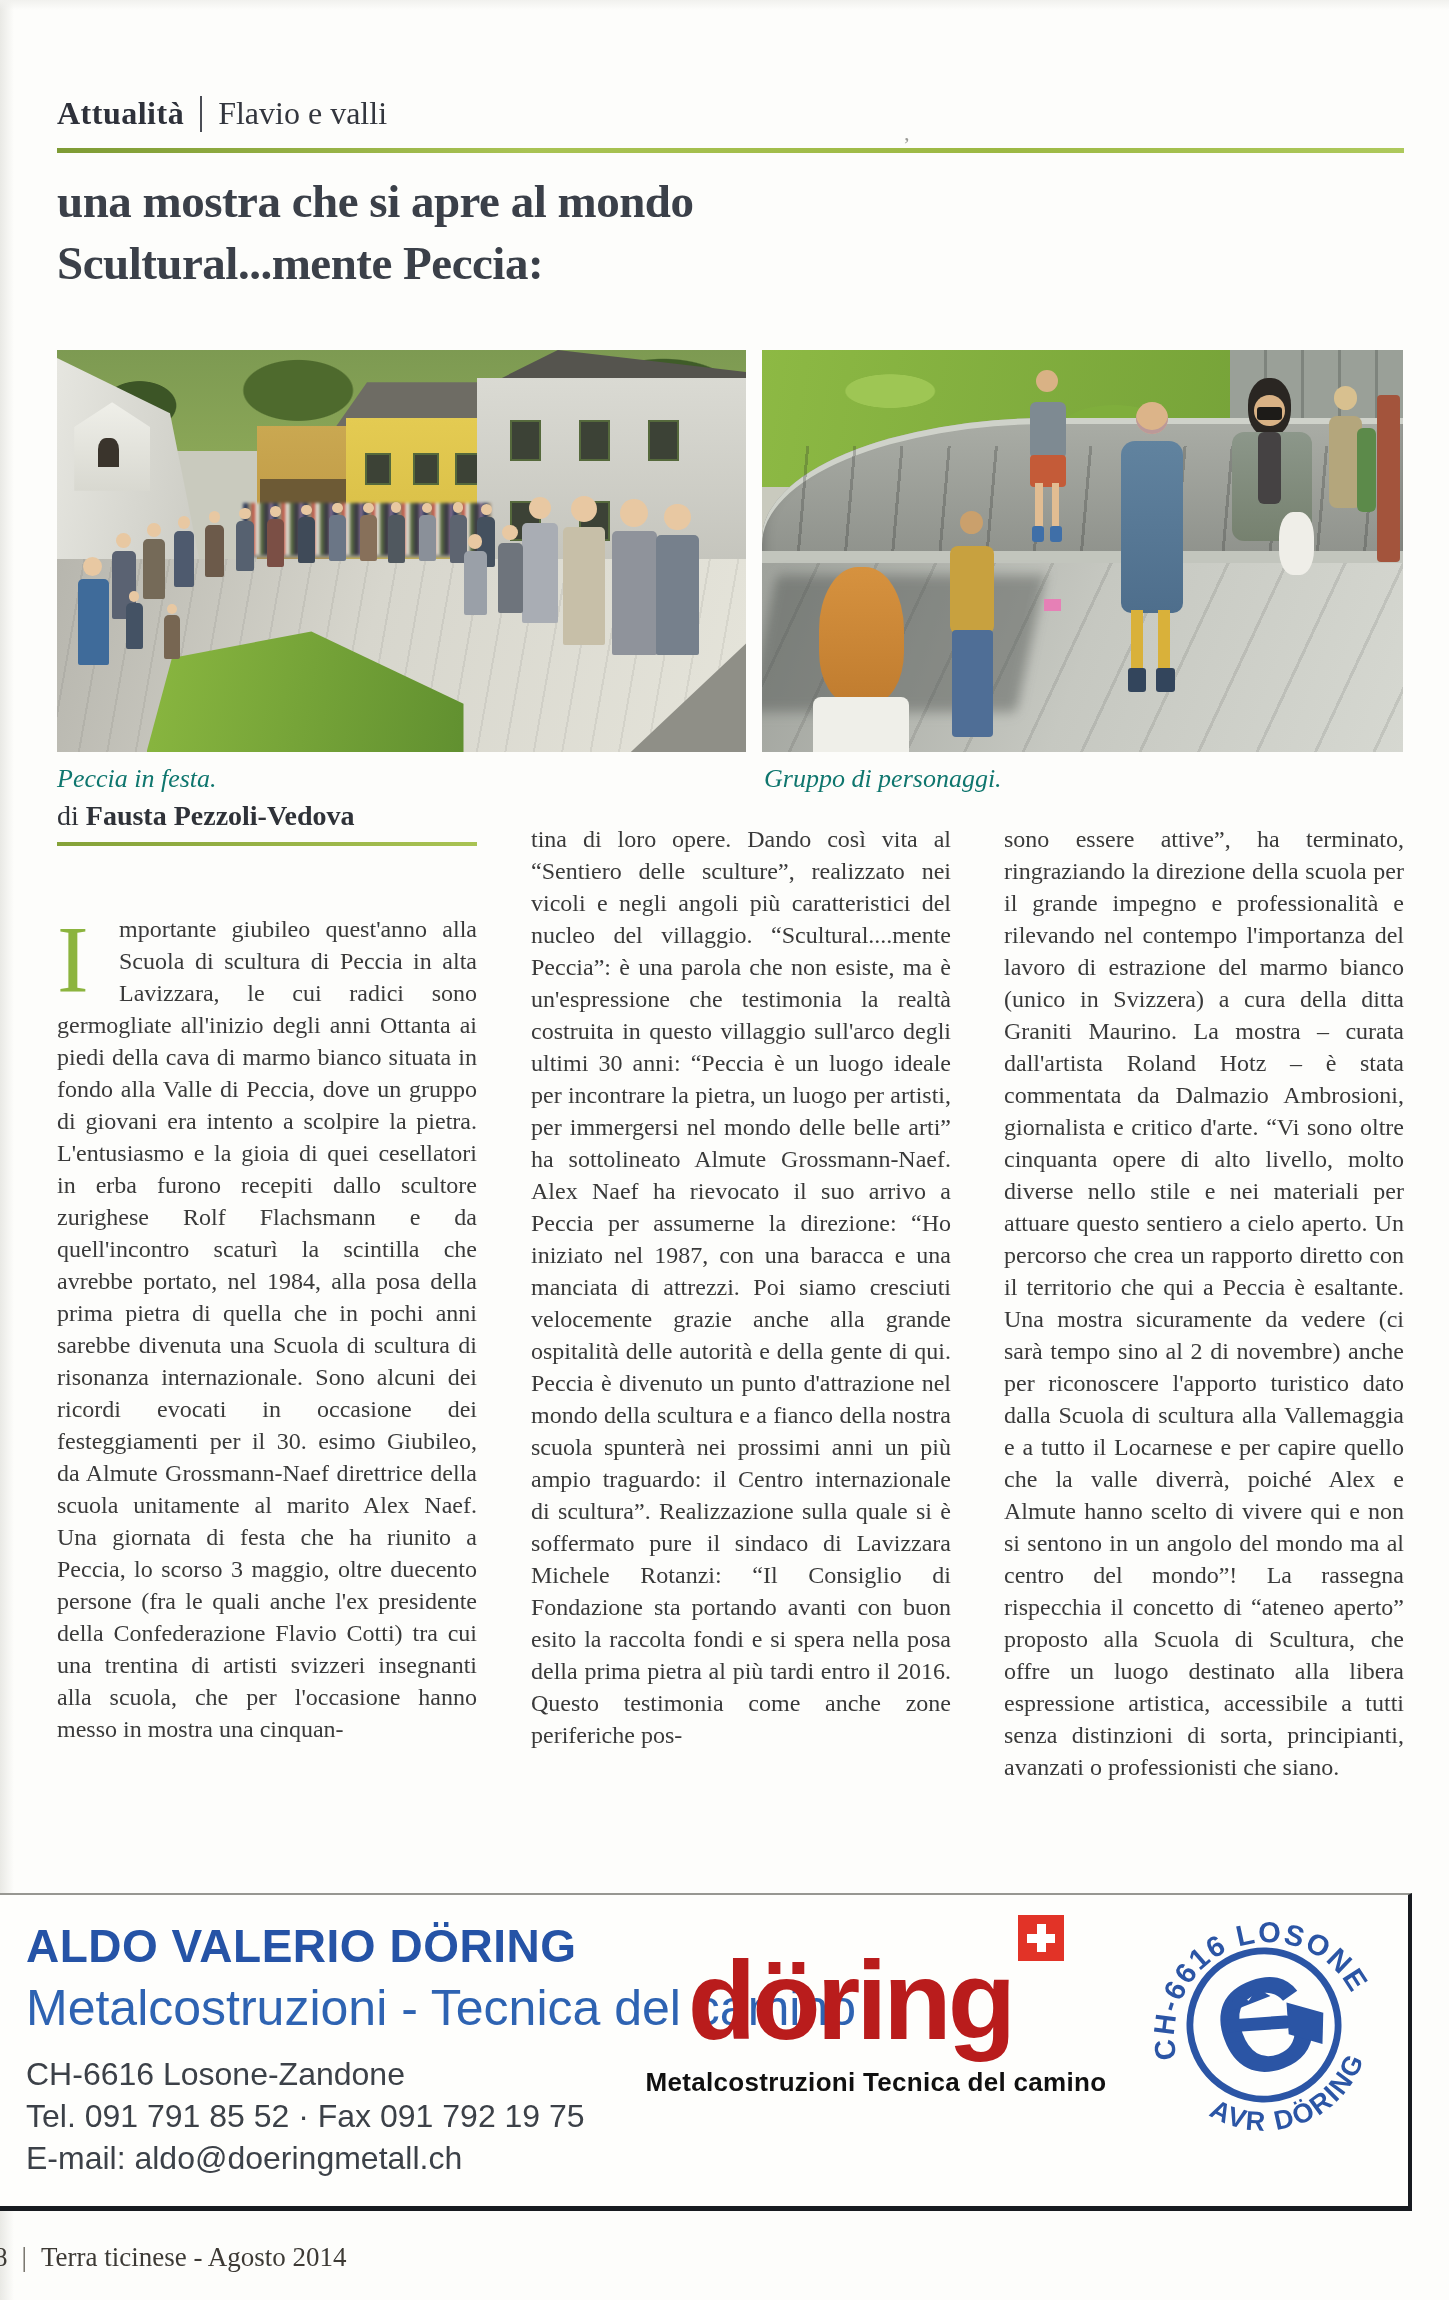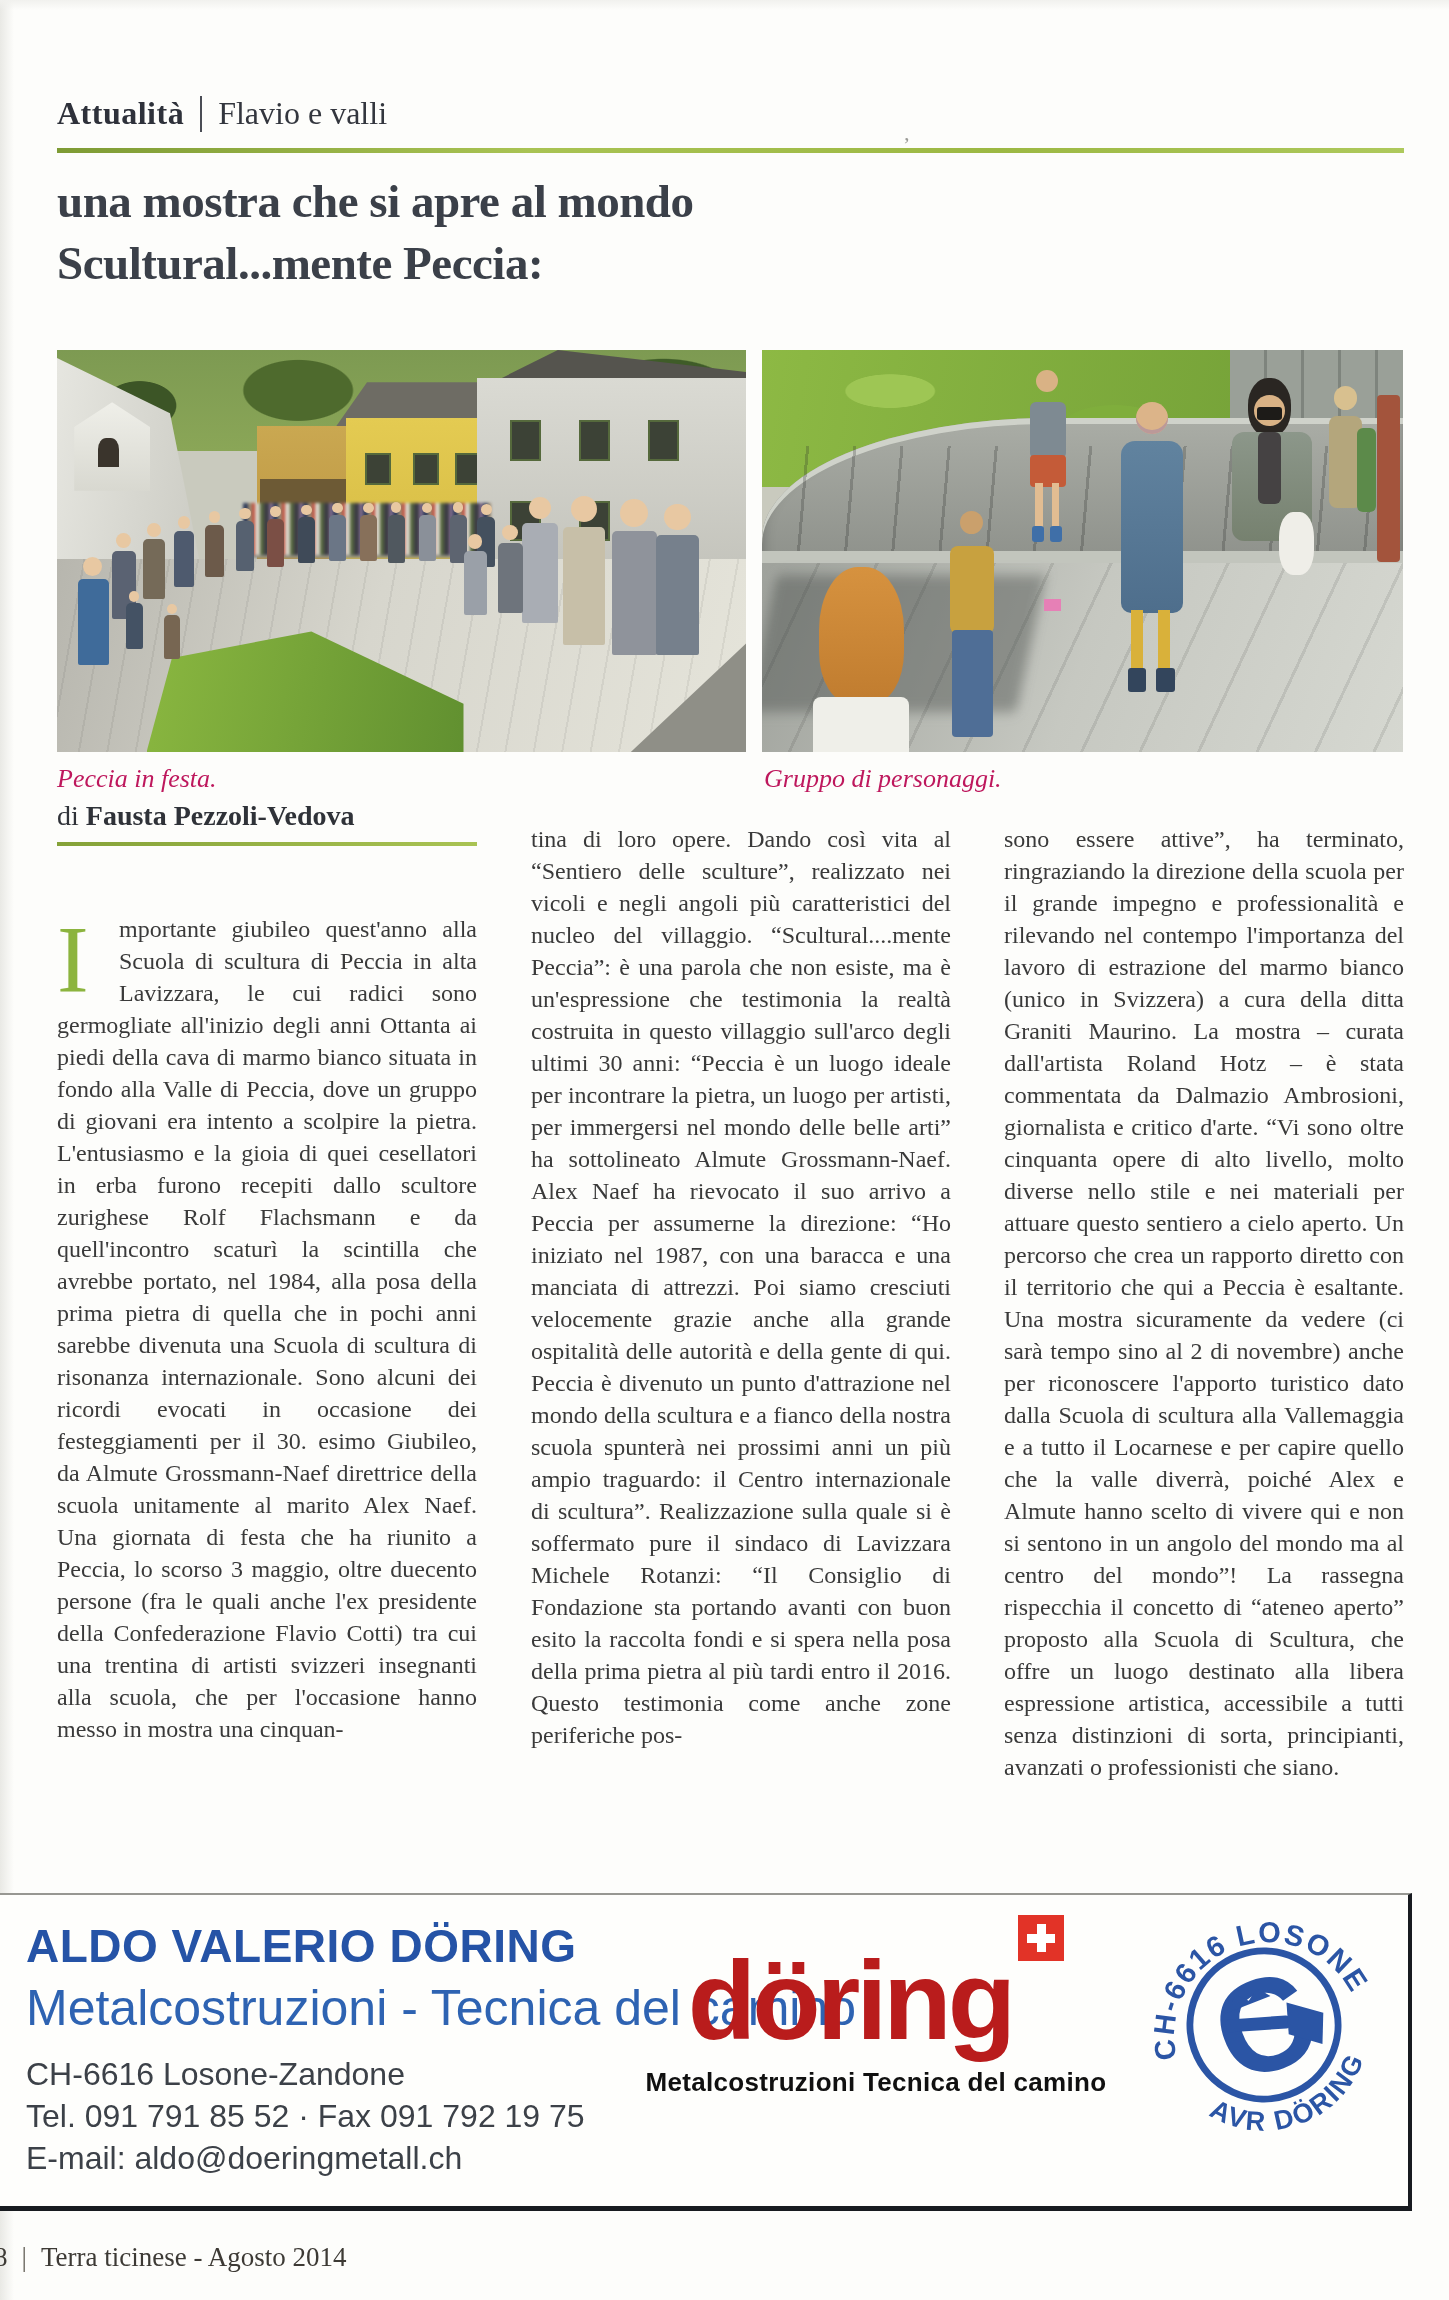--- a/index.html
+++ b/index.html
@@ -98,21 +98,21 @@
       repeating-linear-gradient(115deg,rgba(0,0,0,0) 0 50px,rgba(0,0,0,.09) 50px 53px),
       linear-gradient(110deg,#9fa29c,#c6c8c1 50%,#d6d8d1);}
   .rp-shadow-bl{left:0;top:56%;width:42%;height:34%;
     background:rgba(66,71,68,.42);filter:blur(6px);transform:skewX(-12deg);}
   .rp-tag{left:44%;top:62%;width:2.6%;height:3%;background:#e680b6;}
   .fig{position:absolute;}
   .fig .head{position:absolute;background:#d9b285;border-radius:50%;}
   .fig .part{position:absolute;}
 
   
-  .caption{position:absolute;top:764px;font-style:italic;font-size:26px;color:#be185d;}
+  .caption{position:absolute;top:764px;font-style:italic;font-size:26px;color:#0f766e;}
   .caption-left{left:57px;}
   .caption-right{left:764px;}
   .byline{position:absolute;left:57px;top:800px;font-size:28px;color:#2f3238;}
   .byline b{font-weight:bold;}
   .byline-rule{position:absolute;left:57px;top:842px;width:420px;height:4px;
     background:linear-gradient(90deg,#85a238,#a9c353);}
 
   
   .col{position:absolute;font-size:24px;line-height:32px;text-align:justify;color:#3a3a3a;}
   .col-1{left:57px;top:913px;width:420px;}

